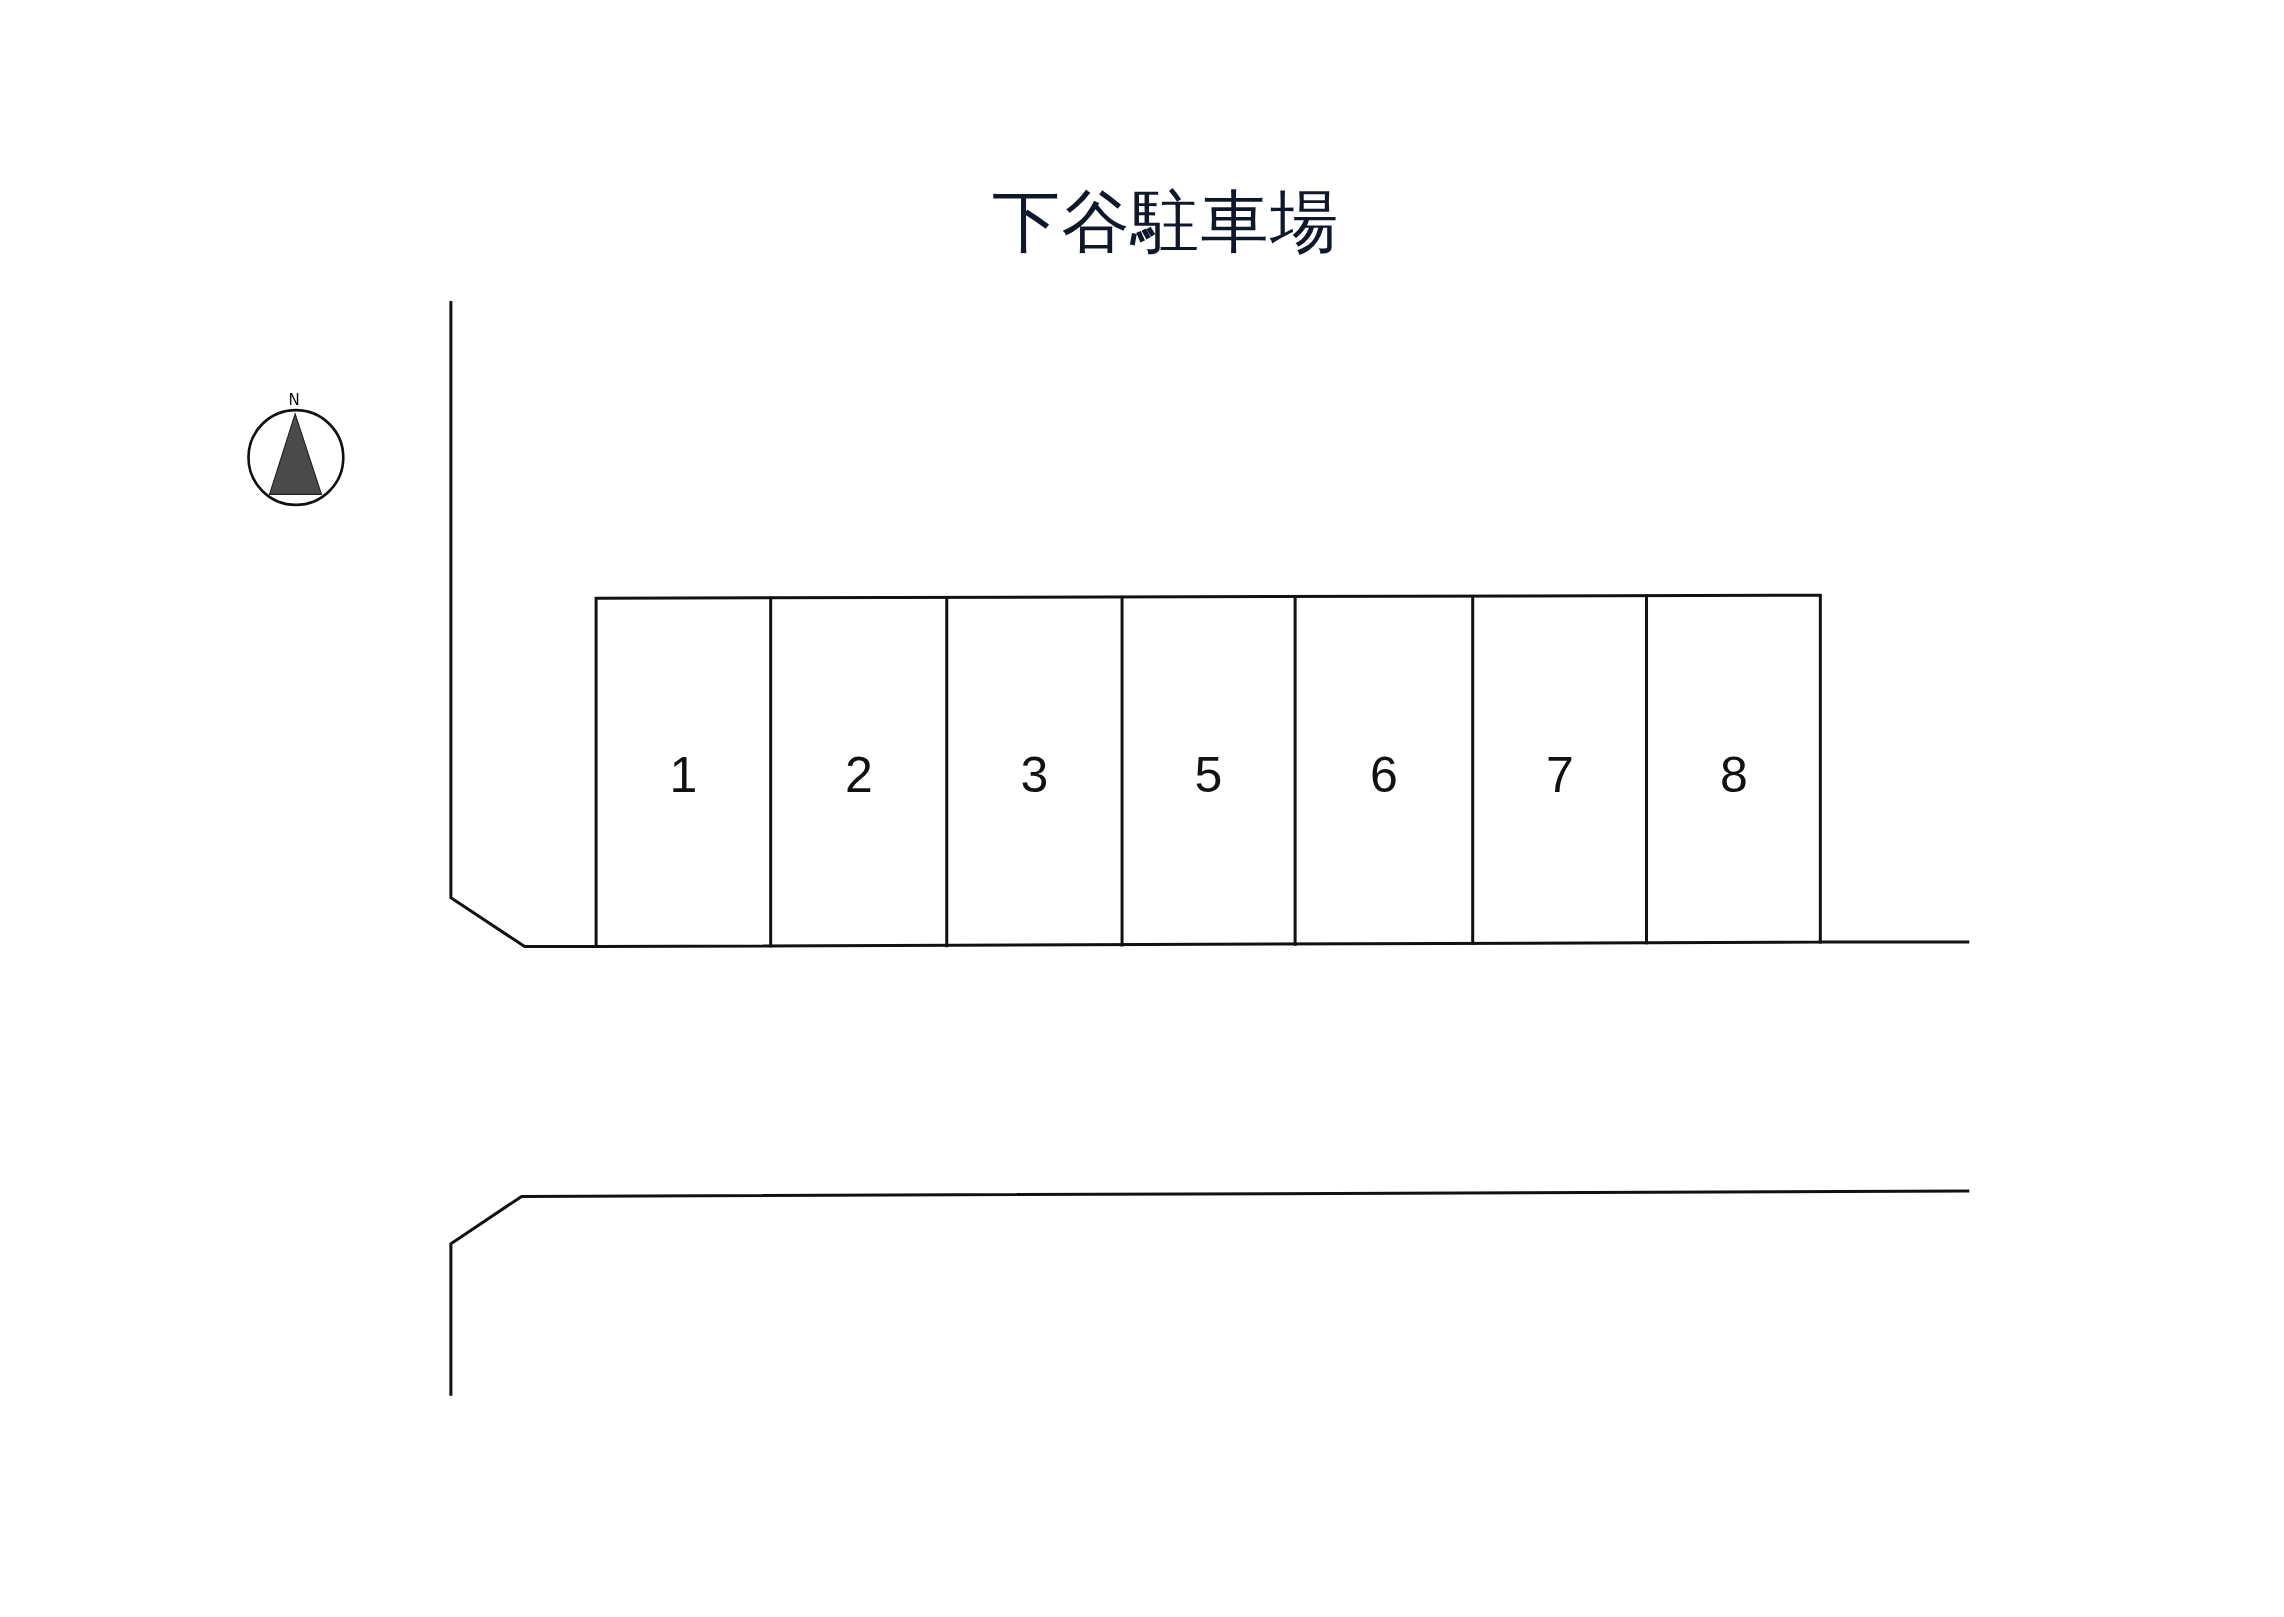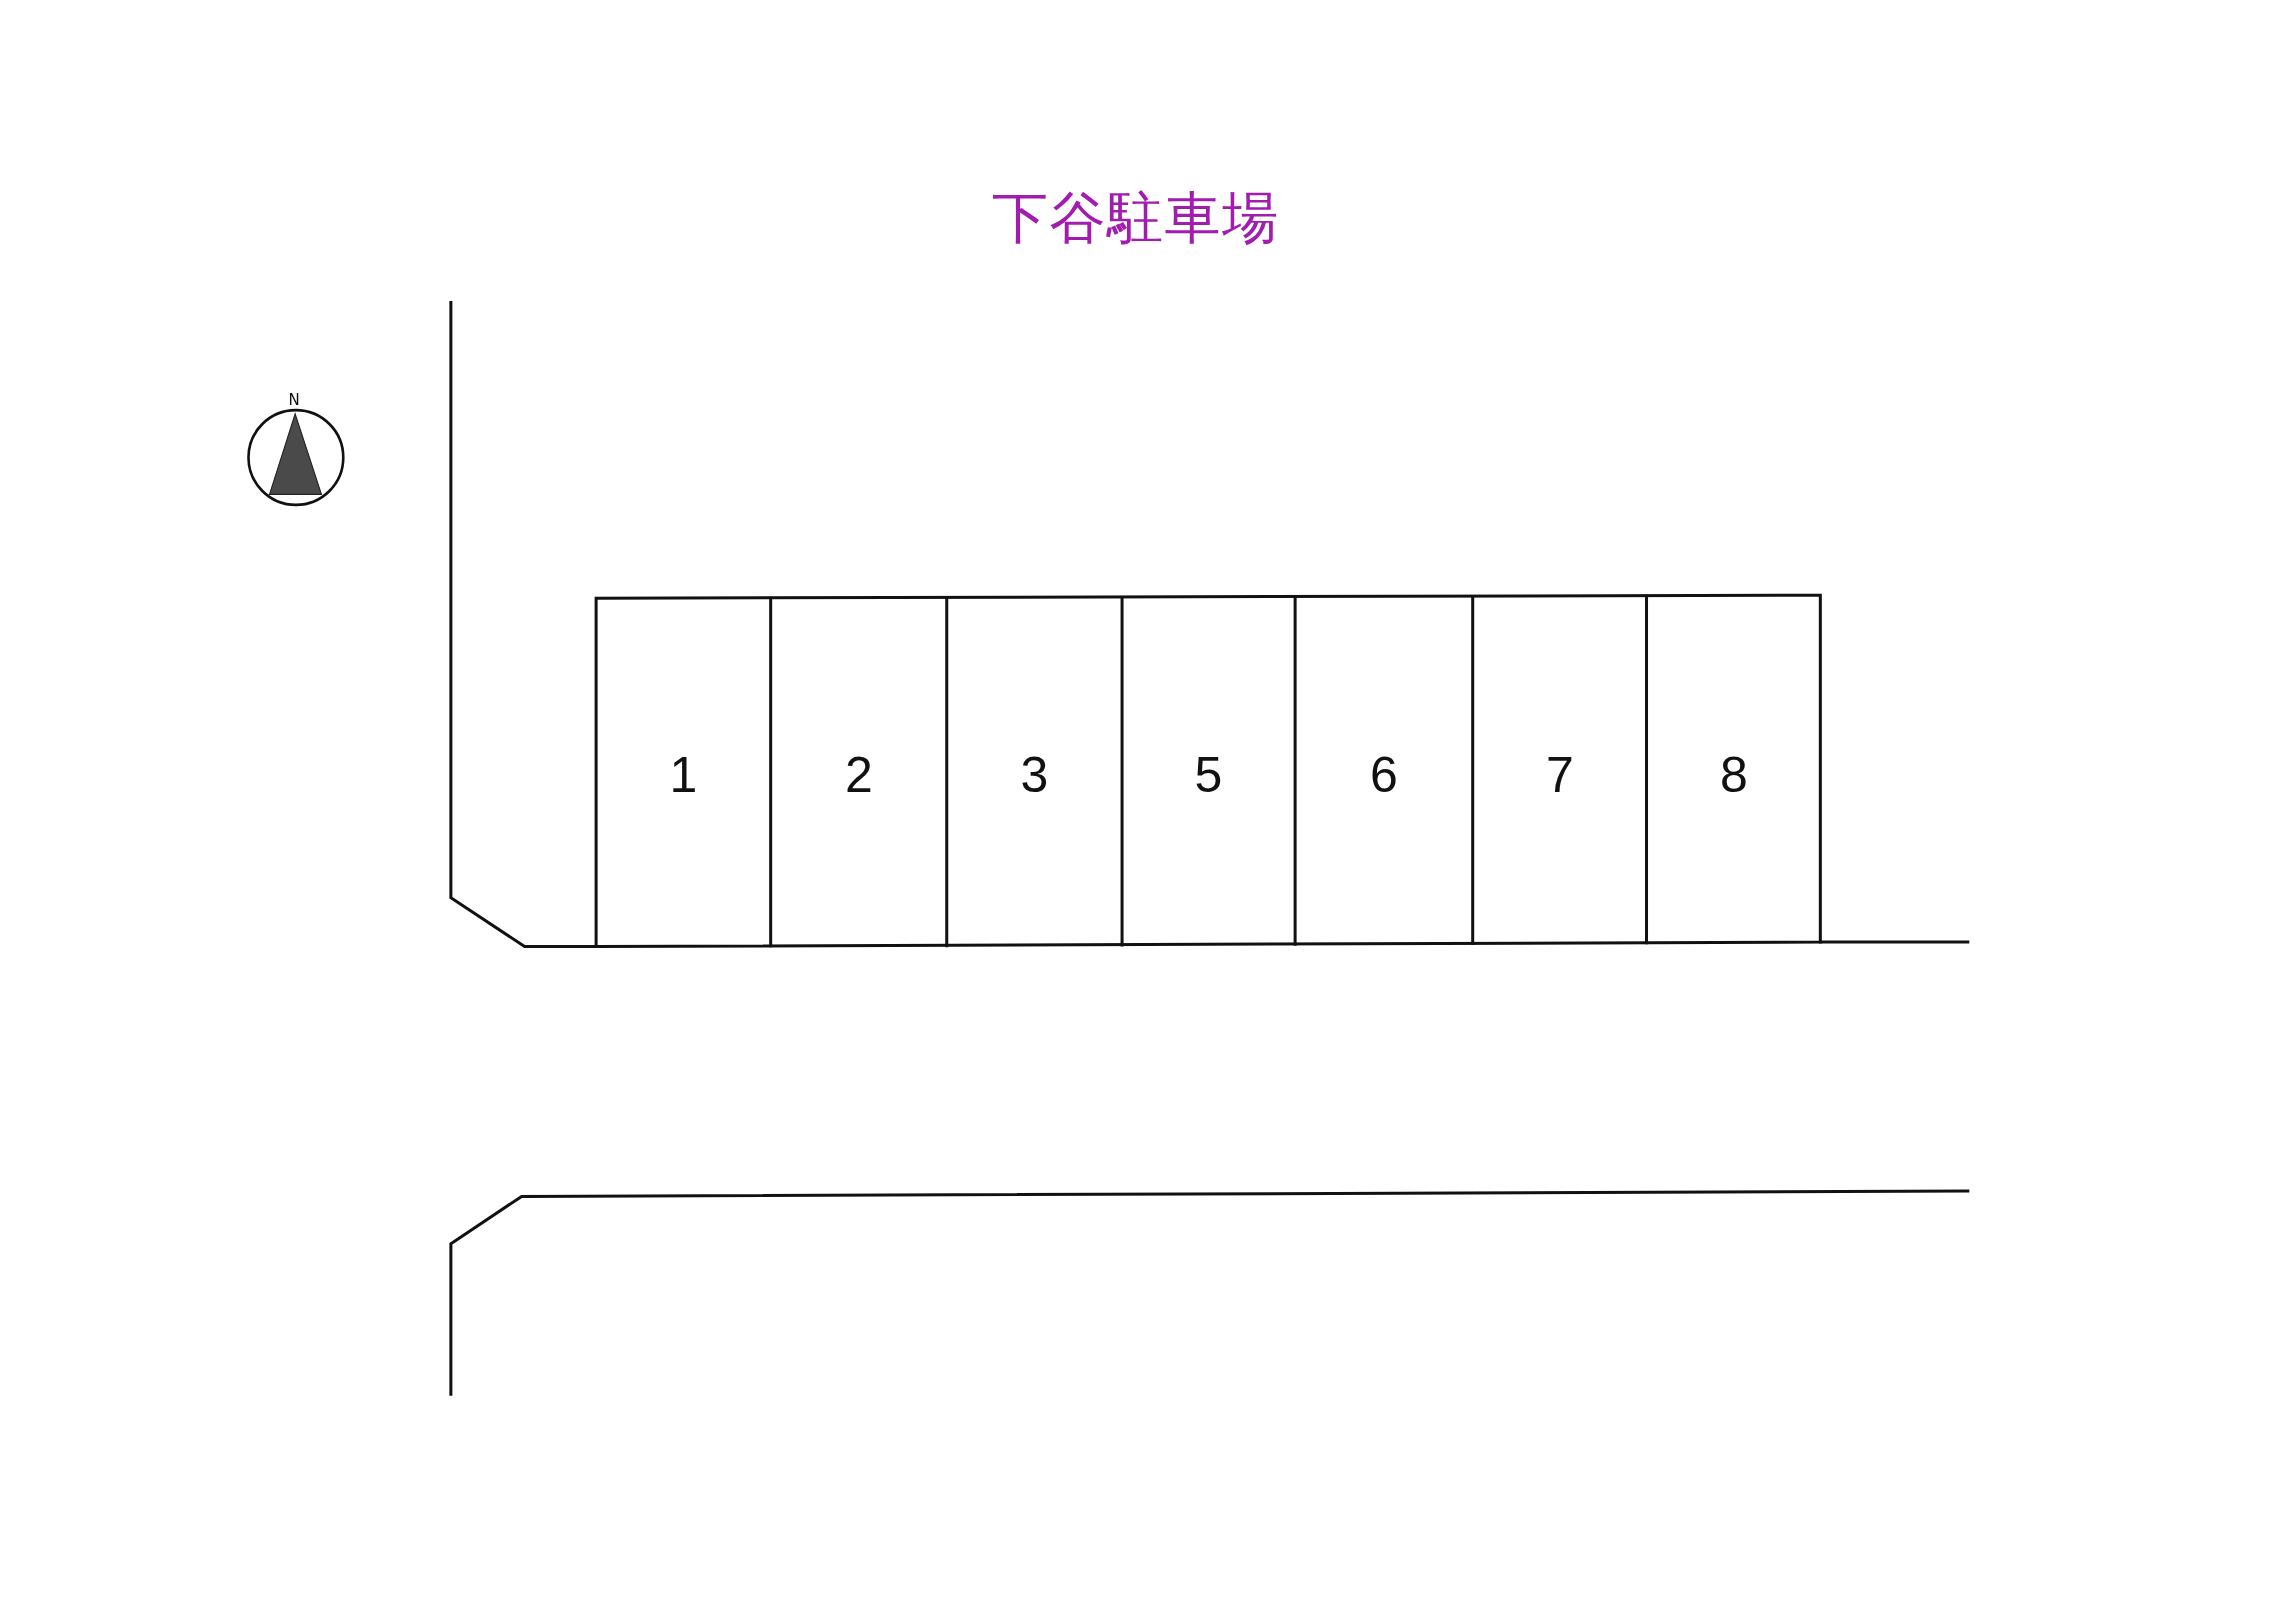--- a/index.html
+++ b/index.html
@@ -1,21 +1,21 @@
 <!DOCTYPE html>
 <html style="font-size:12px"><head>
   <meta charset="utf-8">
   <style>
     html, body { margin: 0; padding: 0; background: #ffffff; }
     body { width: 2284px; height: 1617px; position: relative; overflow: hidden; }
     #canvas { position: absolute; left: 0; top: 0; width: 2284px; height: 1617px; }
     .title {
       position: absolute; left: 992px; top: 188px; width: 301px; height: 68px;
-      font-family: Liberation Mono, monospace; font-size: 56px; letter-spacing: 1.5px;
-      color: #a21caf; line-height: 68px; white-space: nowrap;
+      font-family: Liberation Serif, serif; font-size: 68px; letter-spacing: 1.5px;
+      color: #0f172a; line-height: 68px; white-space: nowrap;
     }
     .n-label {
       position: absolute; left: 285px; top: 391px; width: 18px; height: 18px;
       font-family: "DejaVu Sans", sans-serif; font-size: 15px; line-height: 18px;
       text-align: center; color: #111111;
     }
     .stall-label {
       position: absolute; height: 60px; top: 745px;
       font-family: "Liberation Sans", sans-serif; font-size: 50px; line-height: 60px;
       text-align: center; color: #111111;

